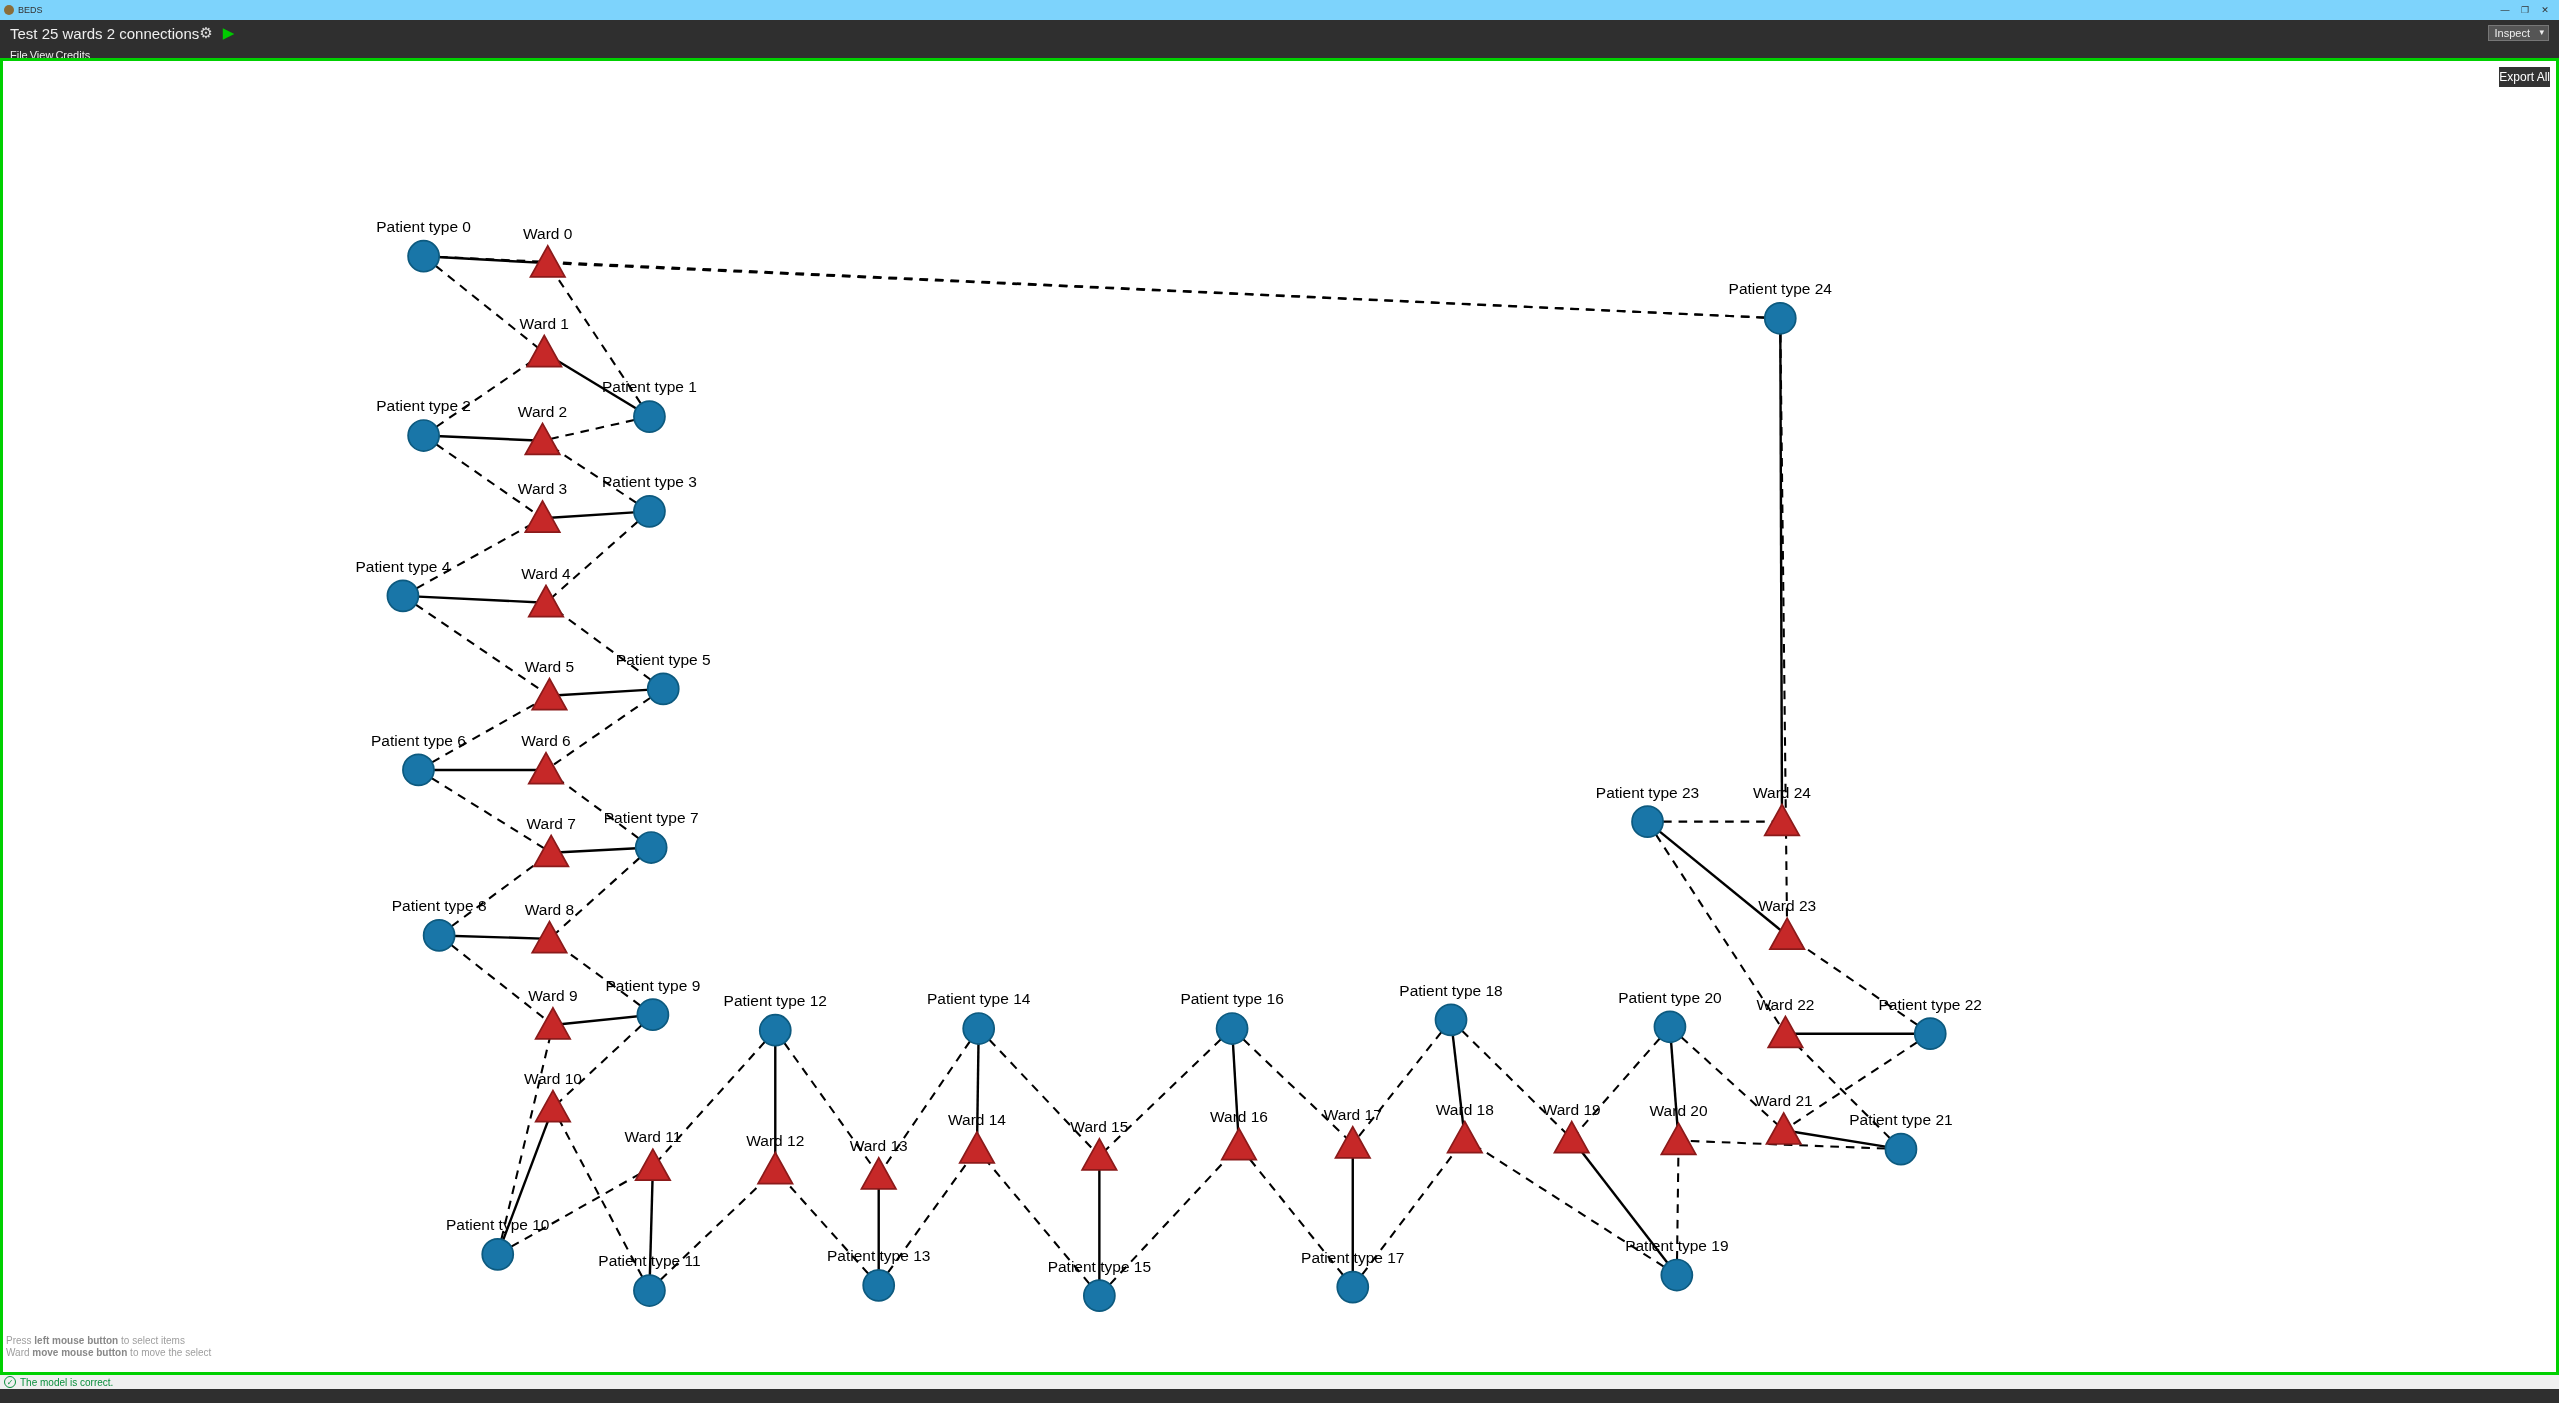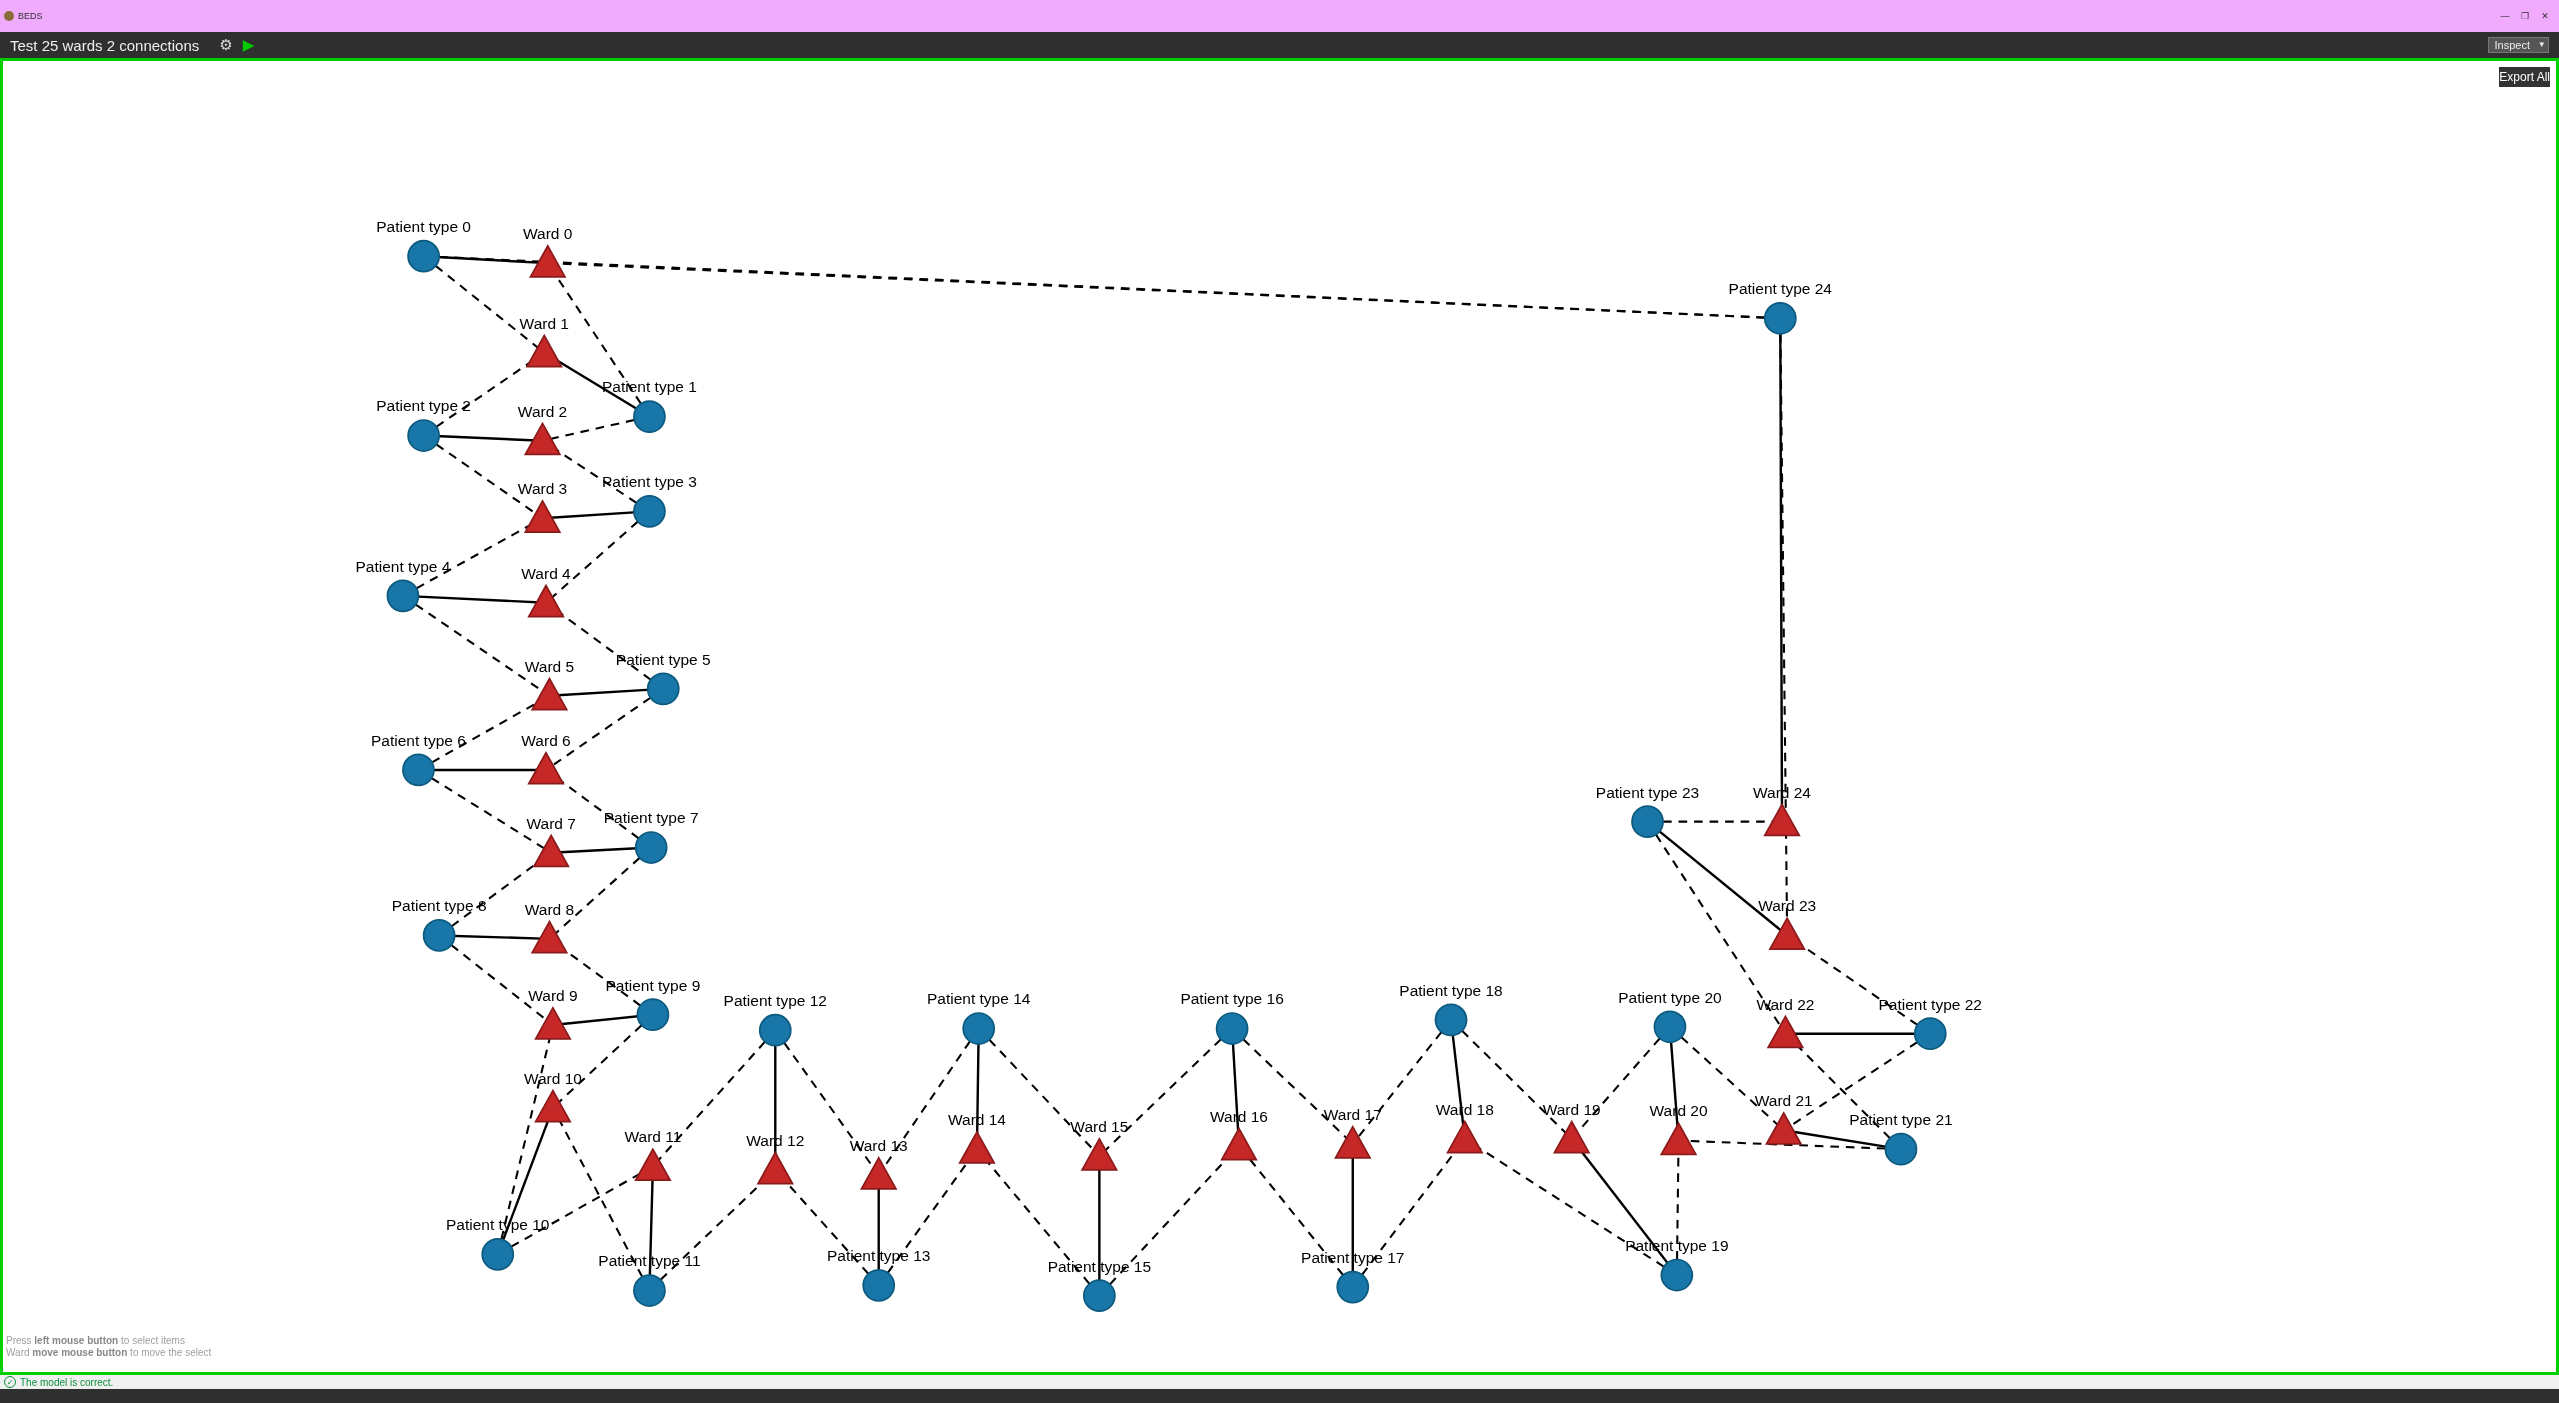--- a/index.html
+++ b/index.html
@@ -1,22 +1,22 @@
 <!DOCTYPE html>
 <html><head>
 <meta charset="utf-8">
 <style>
 *{margin:0;padding:0;box-sizing:border-box;font-family:Arial,sans-serif}
 body{background:#f0f0f0;overflow:hidden}
-.window-titlebar{height:14px;background:#f0abfc;display:flex;align-items:center;padding:16px 4px;font-size:9px;color:#333}
+.window-titlebar{height:14px;background:#7dd3fc;display:flex;align-items:center;padding:10px 4px;font-size:9px;color:#333}
 .window-titlebar .tb-icon{width:10px;height:10px;background:#8a6d3b;border-radius:50%;margin-right:4px}
 .window-titlebar .tb-spacer{flex:1}
 .window-titlebar .tb-btn{width:20px;text-align:center;font-size:9px;color:#333;cursor:pointer}
 .app-header{background:#2f2f2f;color:#eee;height:26px;display:flex;align-items:center;padding:0 10px;font-size:15px}
-.app-header .title{margin-right:20px}
+.app-header .title{}
 .app-header .hdr-icon{margin-right:10px;cursor:pointer}
 .gear{color:#ddd;font-size:15px}
 .play{color:#0c0;font-size:15px}
 .app-header .hdr-spacer{flex:1}
 .app-header .inspect{background:#555;color:#eee;border:1px solid #777;font-size:11px;padding:1px 18px 1px 6px;position:relative}
 .app-header .inspect:after{content:"▾";position:absolute;right:4px;top:1px;font-size:9px}
 .menu-bar{background:#2f2f2f;color:#eee;height:18px;display:flex;align-items:center;padding:0 10px;font-size:11px;gap:2px}
 .menu-bar span{cursor:pointer}
 .canvas-wrap{position:absolute;top:58px;left:0;right:0;bottom:28px;background:#fff;border:3px solid #00d000}
 .export-btn{position:absolute;top:6px;right:6px;background:#333;color:#fff;font-size:12px;padding:3px 0;cursor:pointer;z-index:50}

